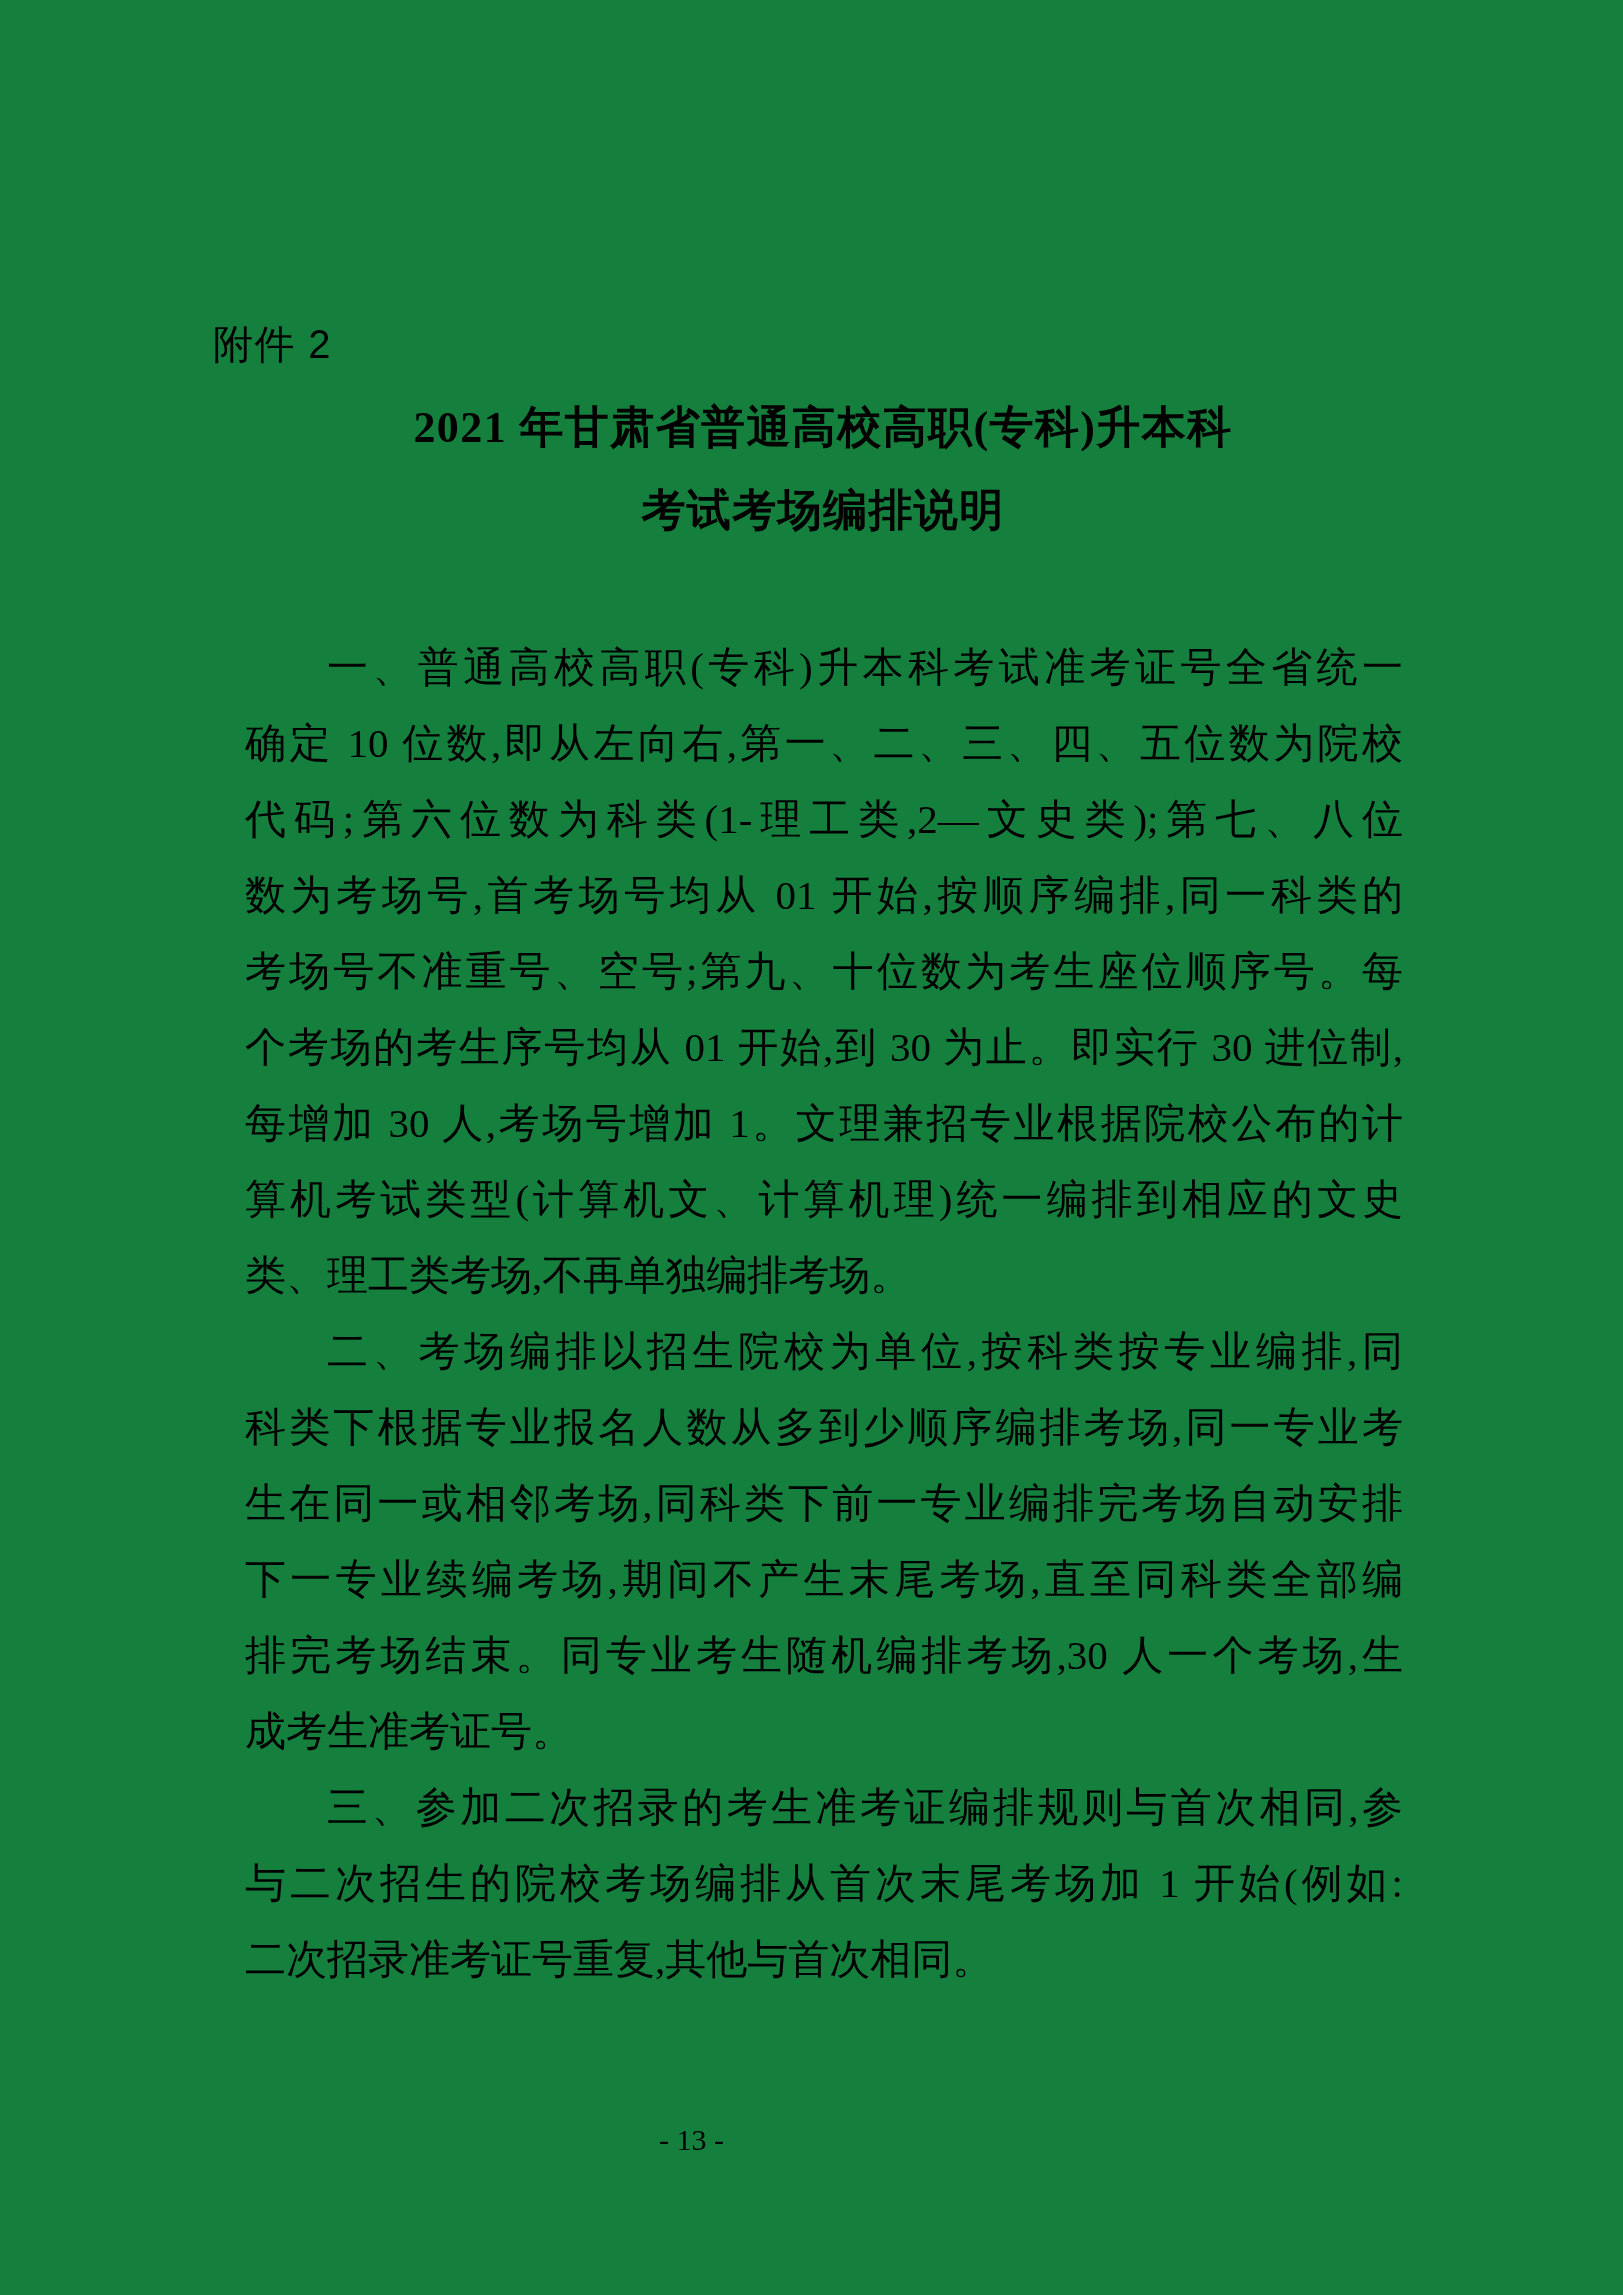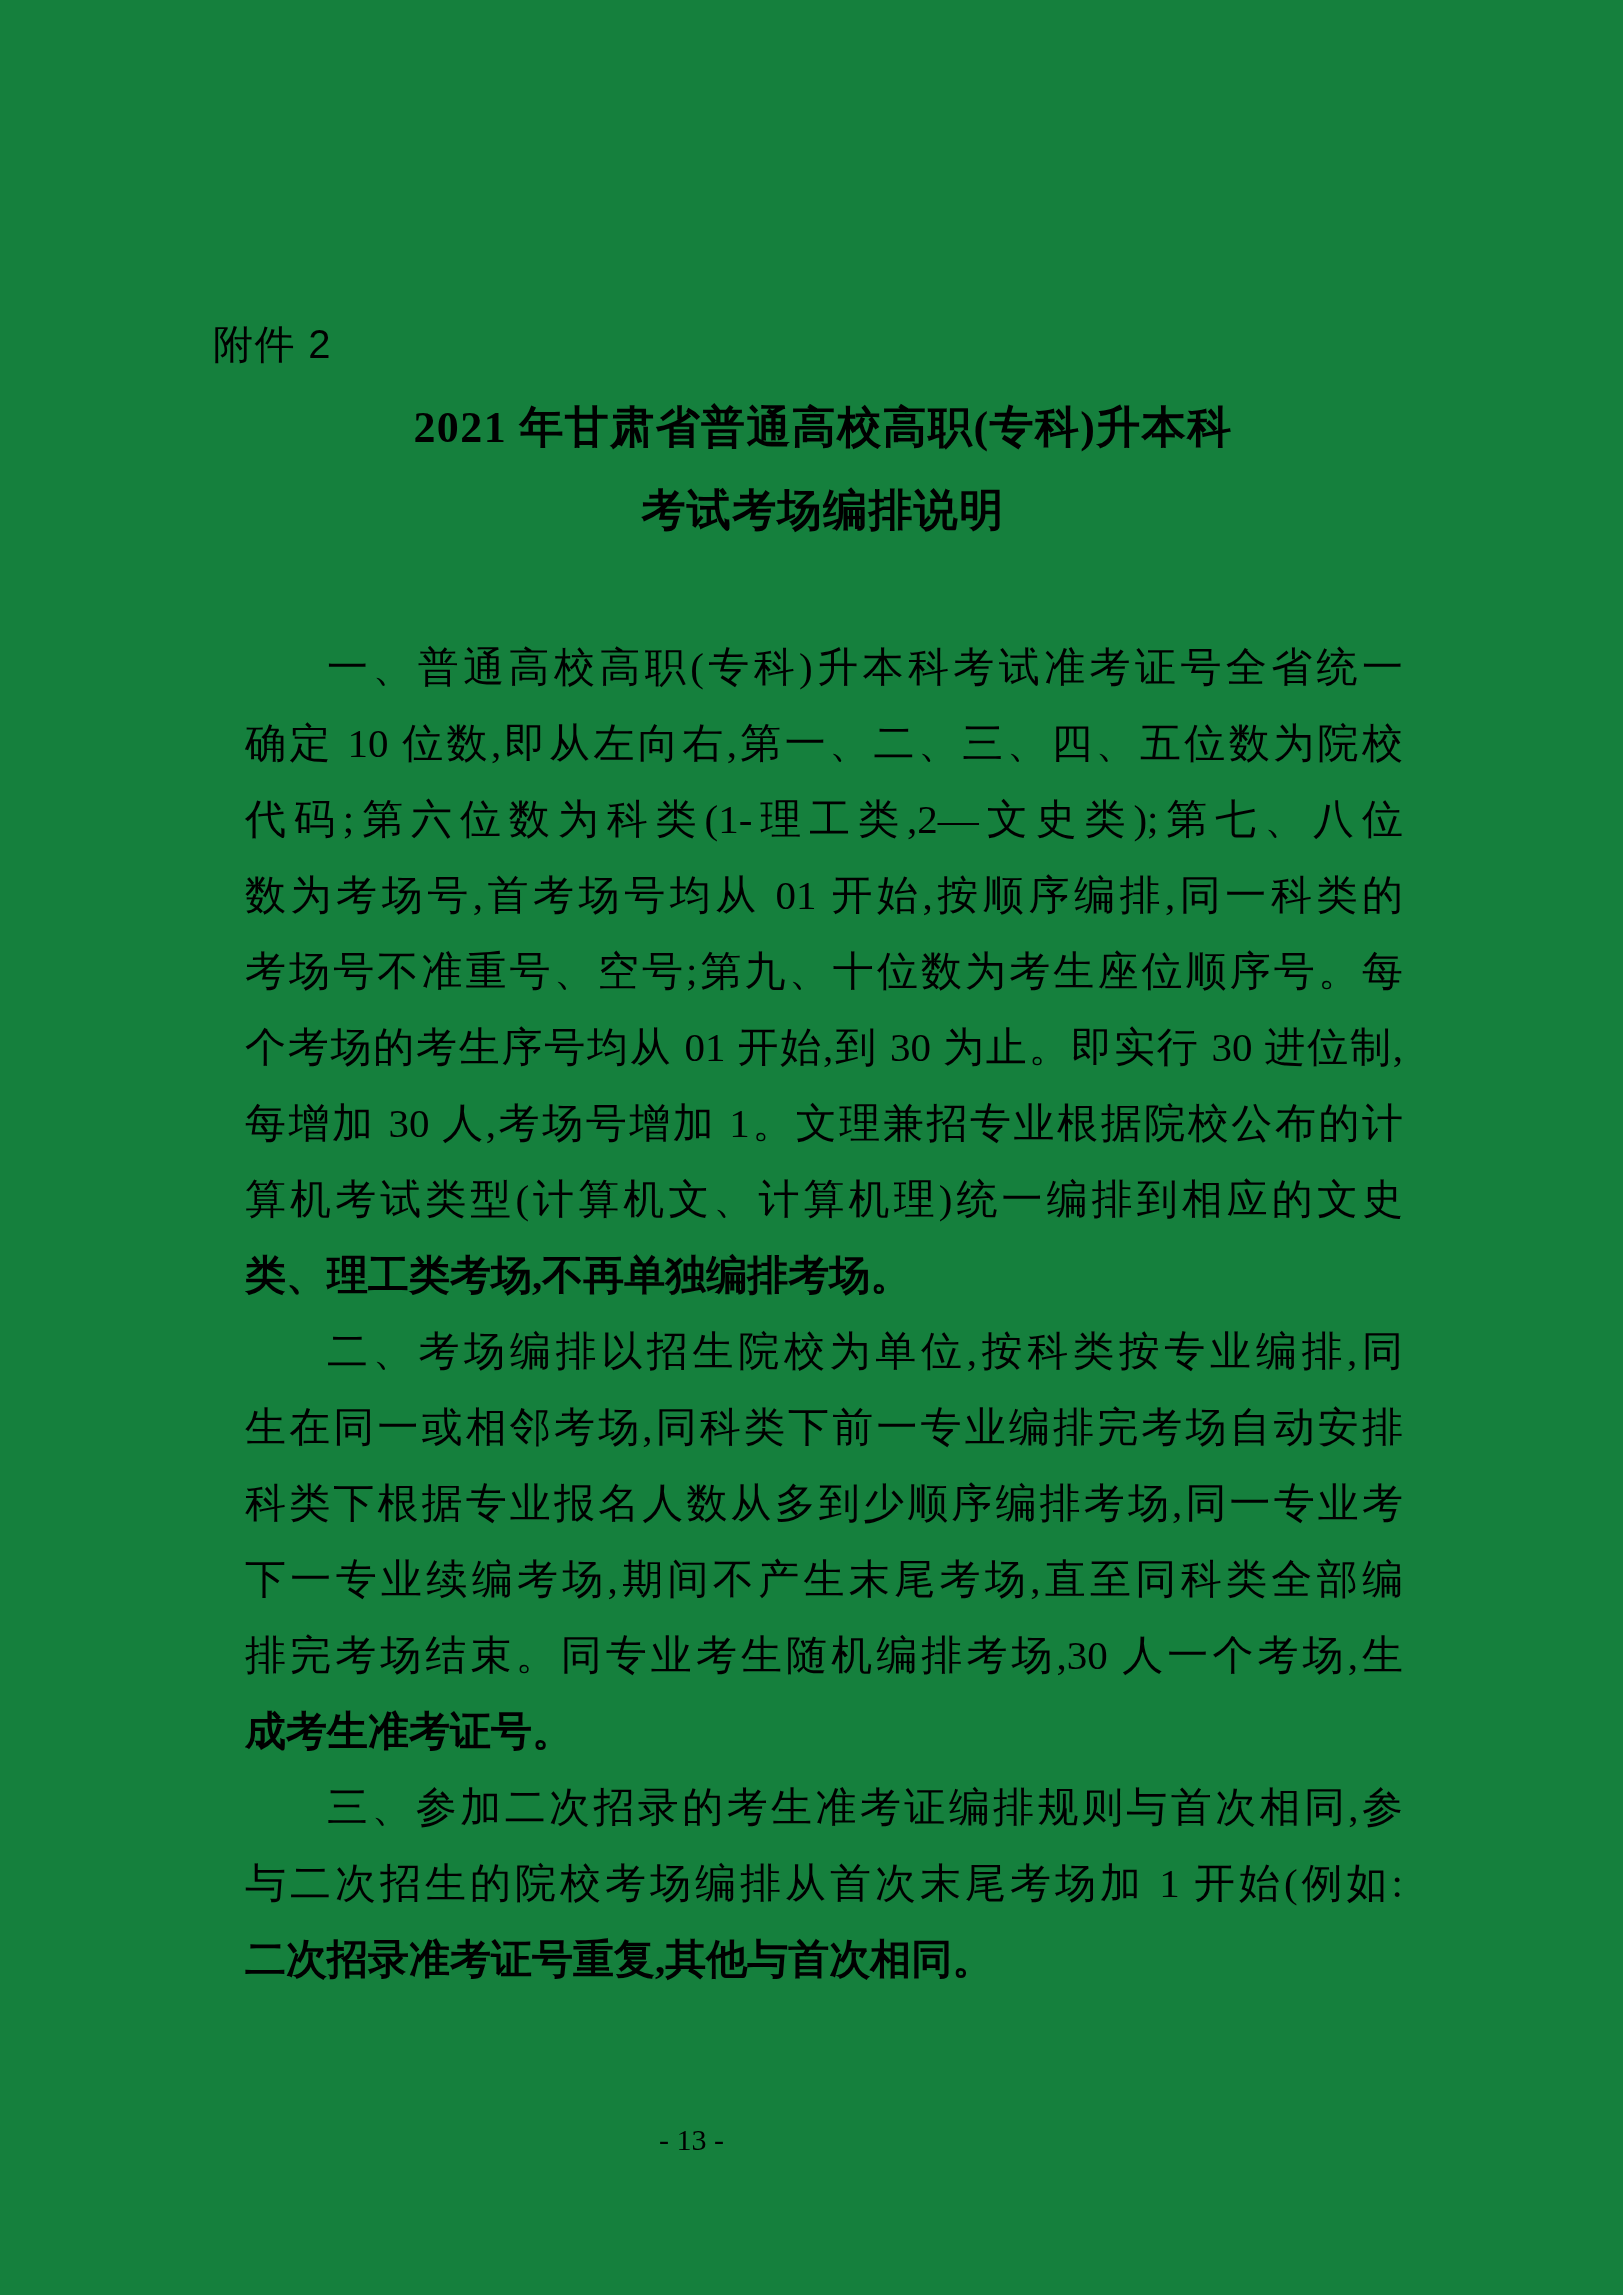--- a/index.html
+++ b/index.html
@@ -54,21 +54,20 @@
     text-align-last: justify;
     text-justify: inter-character;
     overflow: hidden;
     margin-left: 32px;
   }
   .line.para-first {
     text-indent: 82px;
   }
   .line.para-last {
     text-align-last: left;
-    font-weight: bold;
   }
   .footer {
     position: absolute;
     left: 0;
     top: 2122px;
     width: 1383px;
     text-align: center;
     font-family: "Liberation Serif", serif;
     font-size: 30px;
     line-height: 35px;
@@ -93,22 +92,22 @@
         <div class="line">代码;第六位数为科类(1-理工类,2—文史类);第七、八位</div>
         <div class="line">数为考场号,首考场号均从 01 开始,按顺序编排,同一科类的</div>
         <div class="line">考场号不准重号、空号;第九、十位数为考生座位顺序号。每</div>
         <div class="line">个考场的考生序号均从 01 开始,到 30 为止。即实行 30 进位制,</div>
         <div class="line">每增加 30 人,考场号增加 1。文理兼招专业根据院校公布的计</div>
         <div class="line">算机考试类型(计算机文、计算机理)统一编排到相应的文史</div>
         <div class="line para-last">类、理工类考场,不再单独编排考场。</div>
       </div>
     <div class="paragraph">
         <div class="line para-first">二、考场编排以招生院校为单位,按科类按专业编排,同</div>
+        <div class="line">科类下根据专业报名人数从多到少顺序编排考场,同一专业考</div>
         <div class="line">生在同一或相邻考场,同科类下前一专业编排完考场自动安排</div>
-        <div class="line">科类下根据专业报名人数从多到少顺序编排考场,同一专业考</div>
         <div class="line">下一专业续编考场,期间不产生末尾考场,直至同科类全部编</div>
         <div class="line">排完考场结束。同专业考生随机编排考场,30 人一个考场,生</div>
         <div class="line para-last">成考生准考证号。</div>
       </div>
     <div class="paragraph">
         <div class="line para-first">三、参加二次招录的考生准考证编排规则与首次相同,参</div>
         <div class="line">与二次招生的院校考场编排从首次末尾考场加 1 开始(例如:</div>
         <div class="line para-last">二次招录准考证号重复,其他与首次相同。</div>
       </div>
   </div>

